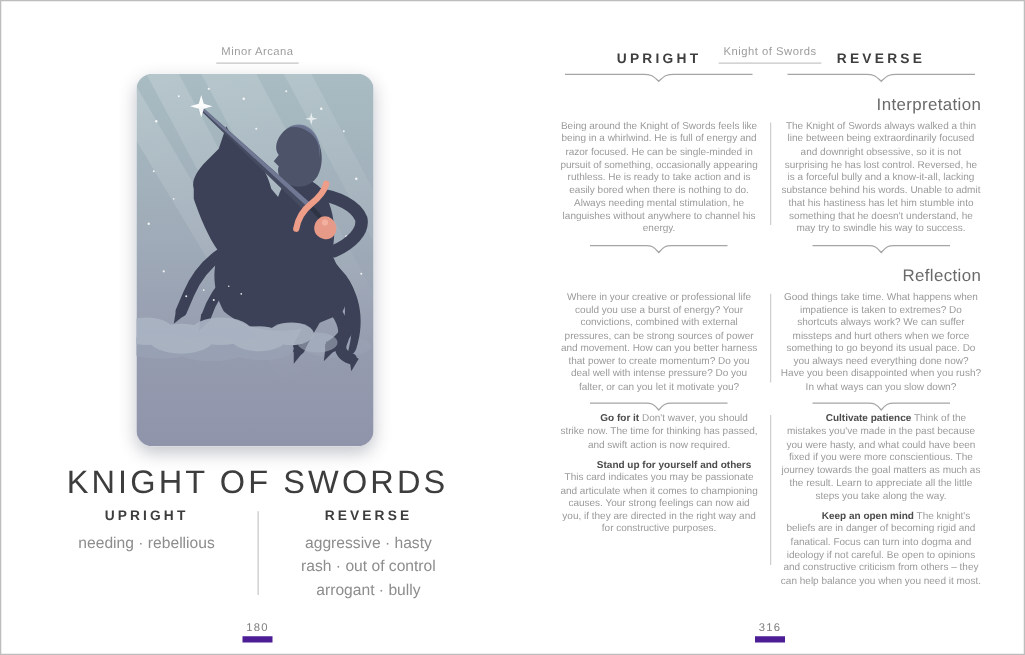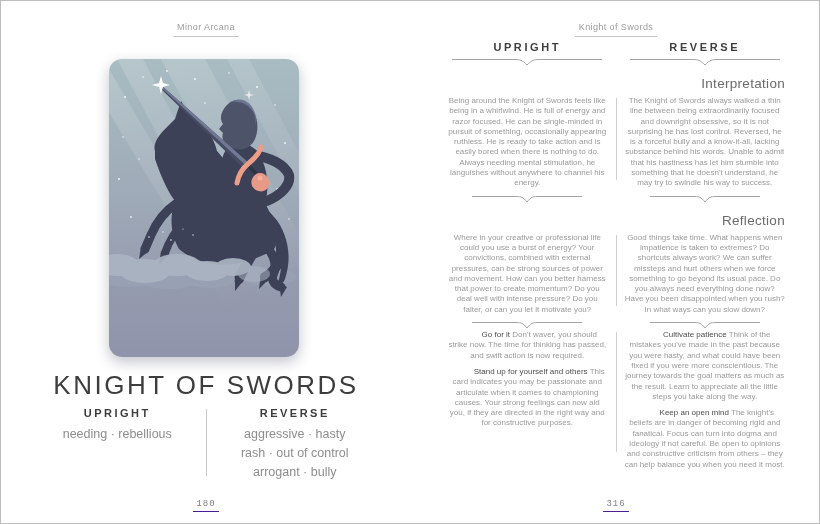--- a/index.html
+++ b/index.html
@@ -1,49 +1,49 @@
 <!DOCTYPE html>
 <html><head>
 <meta charset="utf-8">
 <style>
   html,body{margin:0;padding:0;background:#fff;font-family:"Liberation Sans",sans-serif;}
   .spread{position:relative;width:820px;height:524px;box-sizing:border-box;border:1px solid #bdbdbd;background:#fff;overflow:hidden;}
   .page{position:absolute;top:0;height:524px;width:410px;}
   .page-left{left:0;}
   .page-right{left:410px;}
 
-  .running-head{position:absolute;top:15px;left:0;width:100%;text-align:center;}
+  .running-head{position:absolute;top:30px;left:0;width:100%;text-align:center;}
   .running-head span{font-size:9px;color:#9c9c9c;letter-spacing:.4px;border-bottom:1px solid #c6c6c6;padding:0 4px 4px;}
 
   
   .card{position:absolute;left:108px;top:58px;width:190px;height:298px;border-radius:13px;overflow:hidden;box-shadow:0 5px 14px rgba(40,45,70,.28);}
   .card svg{display:block;width:100%;height:100%;}
 
   .card-title{position:absolute;top:369px;left:0;width:100%;text-align:center;font-size:26px;color:#3d3d3d;letter-spacing:2.5px;font-weight:normal;margin:0;}
 
   .kw-wrap{position:absolute;top:406px;left:28px;width:354px;display:flex;align-items:stretch;}
   .kw-col{flex:1;text-align:center;}
   .kw-label{font-size:11px;font-weight:bold;letter-spacing:2.5px;color:#3d3d3d;margin-bottom:6px;}
   .kw-line{font-size:12.5px;color:#8d8d8d;line-height:19px;}
   .kw-rule{width:1px;background:#c9c9c9;margin:2px 0 6px;}
 
   .page-num{position:absolute;top:491px;left:0;width:100%;text-align:center;}
-  .page-num span{font-size:9px;color:#808080;letter-spacing:1px;border-bottom:1px solid #4c1d95;padding:0 3px 2px;font-family:Liberation Mono, monospace;}
+  .page-num span{font-size:9px;color:#808080;letter-spacing:1px;border-bottom:5px solid #4c1d95;padding:0 3px 2px;}
 
   
   .rp-inner{position:absolute;top:0;left:0;width:100%;height:100%;box-sizing:border-box;padding:40px 36px 0;}
   .cols{display:flex;align-items:stretch;}
   .col{flex:1;text-align:center;min-width:0;}
   .col-gap{width:1px;margin:0 8px;}
   .vrule{width:1px;background:#cfcfcf;margin:2px 8px 24px;}
   .col-label{font-size:11px;font-weight:bold;letter-spacing:2.6px;color:#3e3e3e;}
   .orn{display:block;margin:5px auto 0;}
   .section-title{font-size:13.5px;color:#6a6a6a;text-align:right;font-weight:normal;letter-spacing:.3px;margin:9px 0 5px;}
   .col p{font-size:8px;line-height:10.3px;color:#9a9a9a;margin:0 0 6px;}
-  .col p strong{color:#4c4c4c;font-weight:normal;margin-left:24px;}
+  .col p strong{color:#4c4c4c;font-weight:bold;margin-left:24px;}
   .p-orn{display:block;margin:2px auto 0;}
 </style>
 </head>
 <body>
 
 <div class="spread">
 
   <div class="page page-left">
     <div class="running-head">
       <span>Minor Arcana</span>

